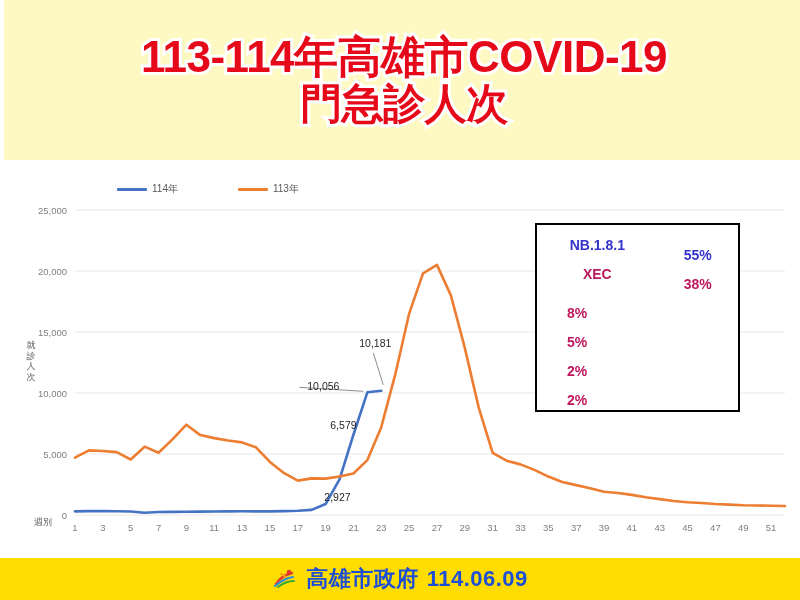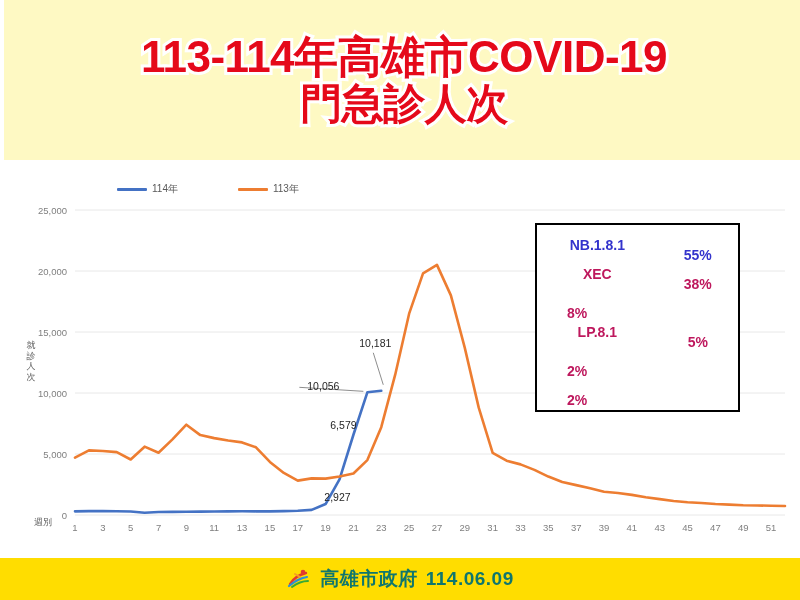--- a/index.html
+++ b/index.html
@@ -119,23 +119,23 @@
     left: 0; top: 558px;
     width: 800px; height: 42px;
     background: #FFDD00;
     display: flex;
     align-items: center;
     justify-content: center;
     gap: 8px;
   }
   .footer-logo { display: block; width: 26px; height: 22px; }
   .footer-text {
-    font-size: 19px;
+    font-size: 22px;
     font-weight: bold;
-    color: #0f766e;
+    color: #1d4ed8;
     letter-spacing: 0.5px;
   }
 </style>
 </head>
 <body>
 
 <div id="page">
 
   <div class="header">
     <div class="title-line">113-114年高雄市COVID-19</div>
@@ -229,21 +229,20 @@
         <span class="vt-pct">55%</span>
       </div>
       <div class="vt-row">
         <span class="vt-name">XEC</span>
         <span class="vt-pct">38%</span>
       </div>
       <div class="vt-row">
         <span class="vt-pct">8%</span>
       </div>
       <div class="vt-row">
-        <span class="vt-name">LP.8.1</span>
         <span class="vt-pct">5%</span>
       </div>
       <div class="vt-row">
         <span class="vt-pct">2%</span>
       </div>
       <div class="vt-row">
         <span class="vt-pct">2%</span>
       </div>
     </div>
 

